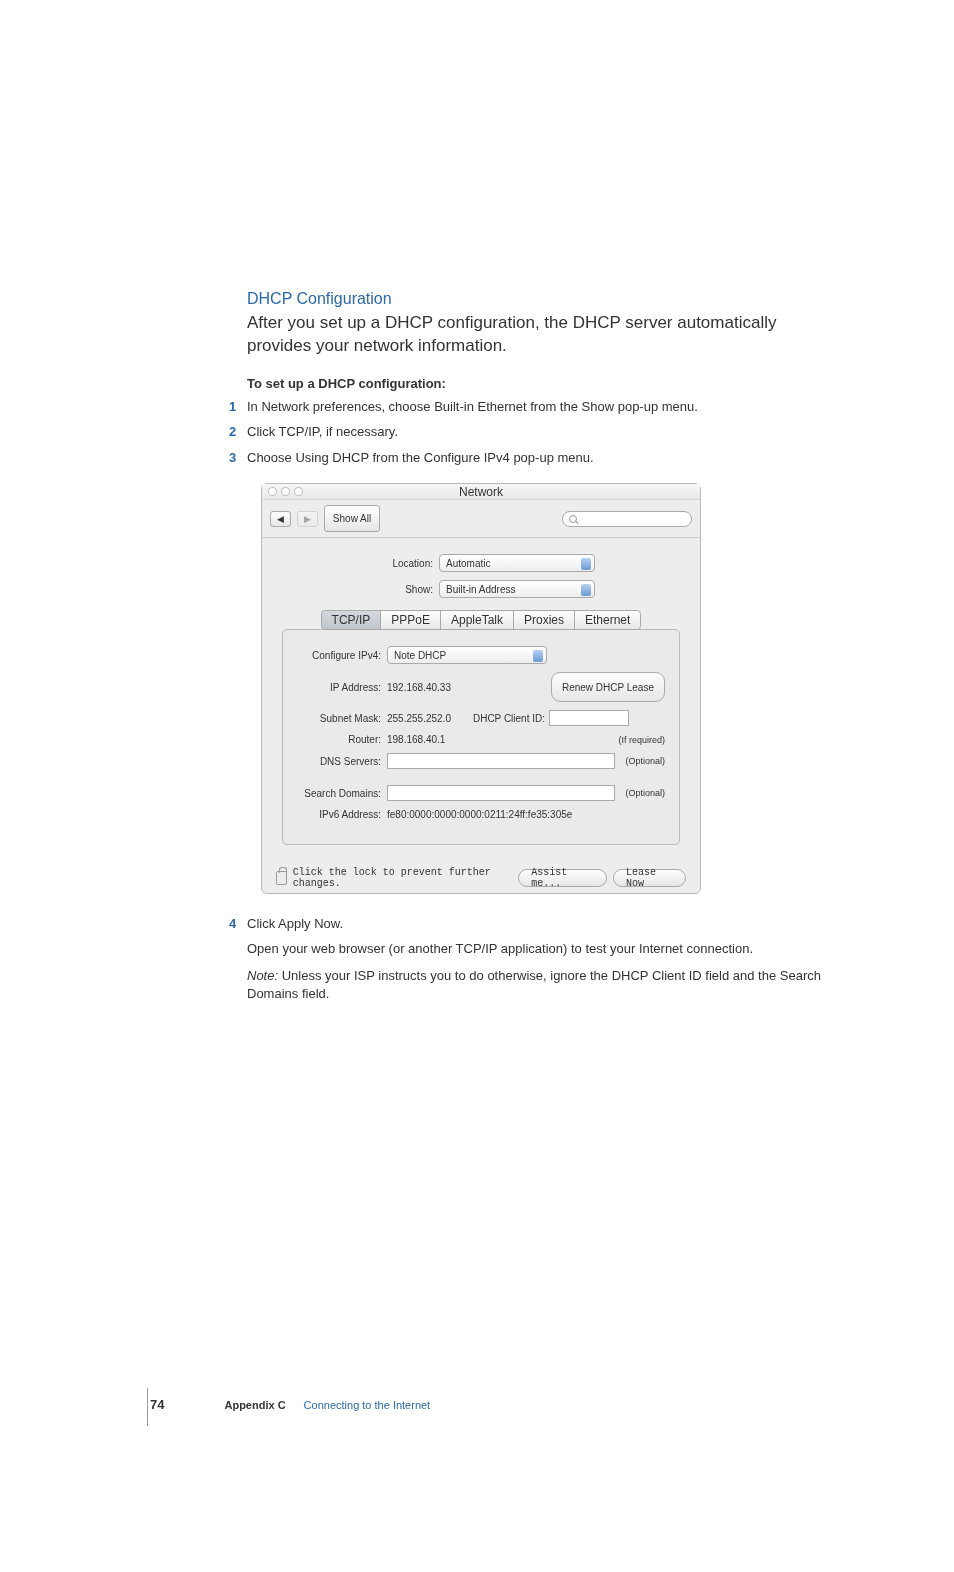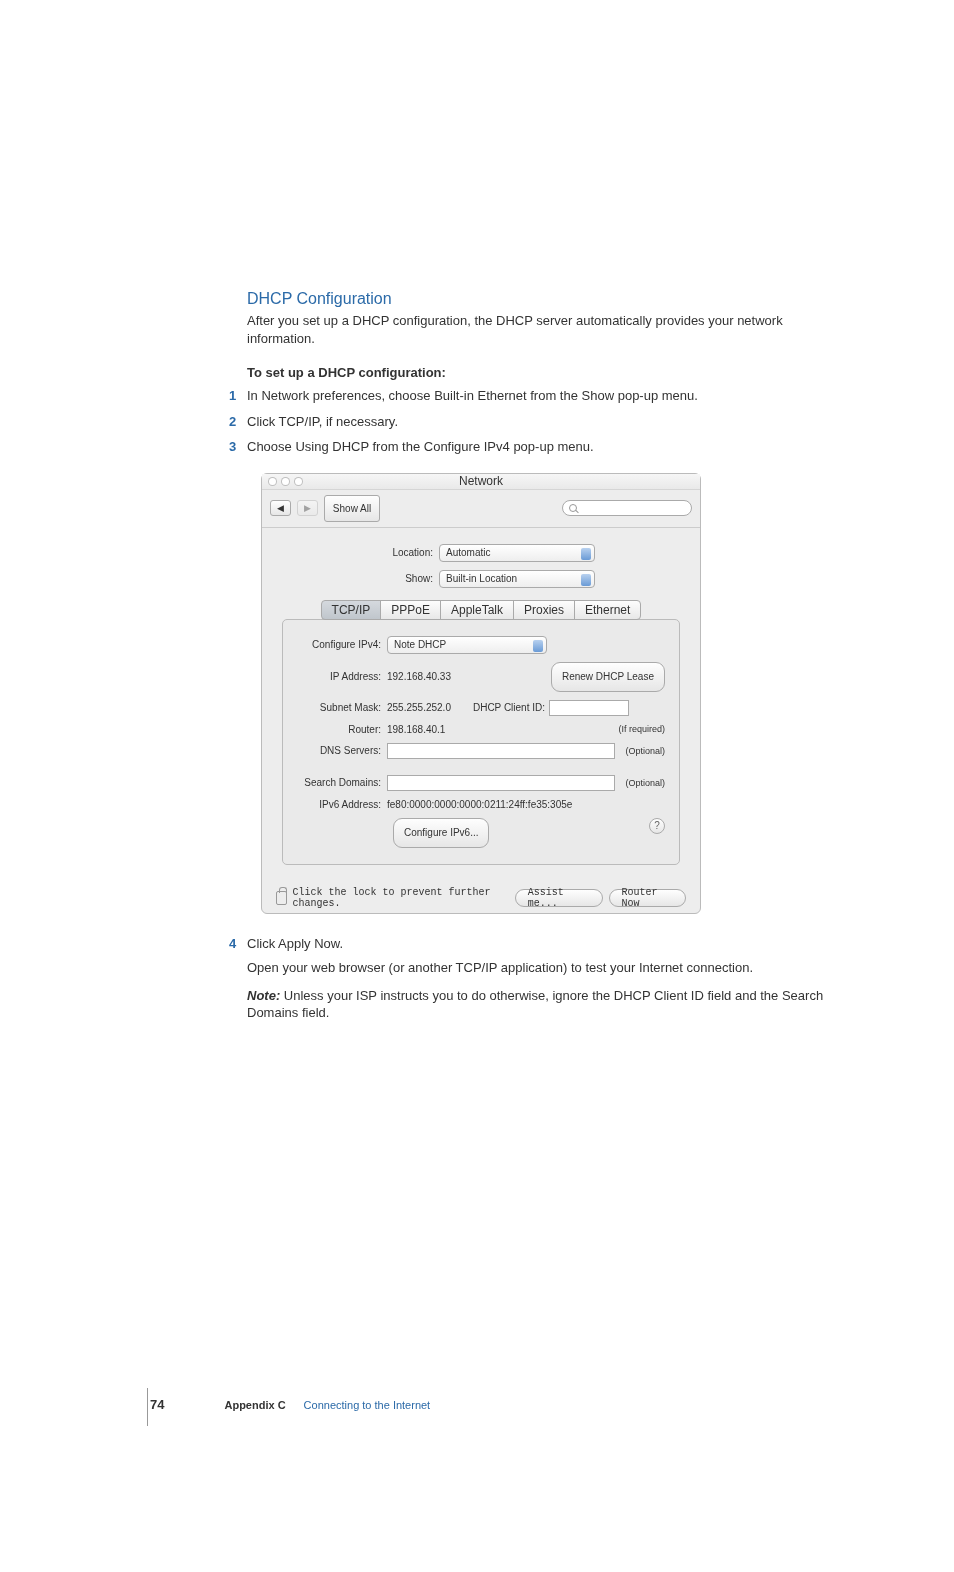--- a/index.html
+++ b/index.html
@@ -18,21 +18,21 @@
       left: 247px;
       width: 580px;
     }
     .section-heading {
       color: #2b6aa8;
       font-size: 16px;
       font-weight: normal;
       margin-bottom: 4px;
     }
     .intro-text {
-      font-size: 13px;
+      font-size: 17px;
       line-height: 1.35;
       margin-bottom: 18px;
     }
     .sub-heading {
       font-weight: bold;
       font-size: 13px;
       margin-bottom: 6px;
     }
     .numbered-item {
       display: flex;
@@ -199,21 +199,21 @@
     }
     .lock-icon{width:12px;height:14px;border:1px solid #999;border-radius:2px;position:relative;}
     .lock-icon:before{content:"";position:absolute;width:6px;height:5px;border:1px solid #999;border-bottom:none;border-radius:3px 3px 0 0;top:-5px;left:2px;}
     .bottom-btn {
       height:18px;border:1px solid #aaa;border-radius:10px;
       background:linear-gradient(#fefefe,#e6e6e6);
       padding:0 12px;font-size:10px;display:flex;align-items:center;
     }
     .post-screenshot { margin-top: 4px; }
     .para { font-size:13px; line-height:1.35; margin-bottom:10px; }
-    .note-label { font-style: italic; font-weight: bold; }
+    .note-label { font-style: italic; font-weight: normal; }
     .page-footer {
       position: absolute;
       bottom: 160px;
       left: 150px;
       display: flex;
       align-items: baseline;
       font-size: 11px;
     }
     .page-number { font-weight: bold; font-size: 13px; margin-right: 60px; }
     .appendix-label { font-weight: bold; margin-right: 18px; }
@@ -267,21 +267,21 @@
             <span class="search-icon"></span>
           </span>
       </div>
       <div class="main-area">
         <div class="row" style="justify-content:center;">
           <span class="row-label">Location:</span>
           <span class="select select-wide">Automatic</span>
         </div>
         <div class="row" style="justify-content:center;">
           <span class="row-label">Show:</span>
-          <span class="select select-wide">Built-in Location</span>
+          <span class="select select-wide">Built-in Address</span>
         </div>
 
         <div class="tabs">
           <span class="tab active">TCP/IP</span>
           <span class="tab">PPPoE</span>
           <span class="tab">AppleTalk</span>
           <span class="tab">Proxies</span>
           <span class="tab">Ethernet</span>
         </div>
 
@@ -313,31 +313,27 @@
           </div>
           <div class="config-row" style="margin-top:16px;">
             <span class="config-label">Search Domains:</span>
             <span class="text-input"></span>
             <span class="optional">(Optional)</span>
           </div>
           <div class="config-row">
             <span class="config-label">IPv6 Address:</span>
             <span class="config-val">fe80:0000:0000:0000:0211:24ff:fe35:305e</span>
           </div>
-          <div class="config-btn-row">
-            <span class="renew-btn">Configure IPv6...</span>
-            <span class="help-circle">?</span>
-          </div>
         </div>
       </div>
       <div class="bottom-bar">
         <span class="lock-icon"></span>
         <span>Click the lock to prevent further changes.</span>
         <span class="bottom-btn" style="margin-left:auto;">Assist me...</span>
-        <span class="bottom-btn">Router Now</span>
+        <span class="bottom-btn">Lease Now</span>
       </div>
     </div>
   </div>
 
   <div class="numbered-item post-screenshot">
     <span class="item-number">4</span>
     <span class="item-text">Click Apply Now.</span>
   </div>
 
   <p class="para">Open your web browser (or another TCP/IP application) to test your Internet connection.</p>

